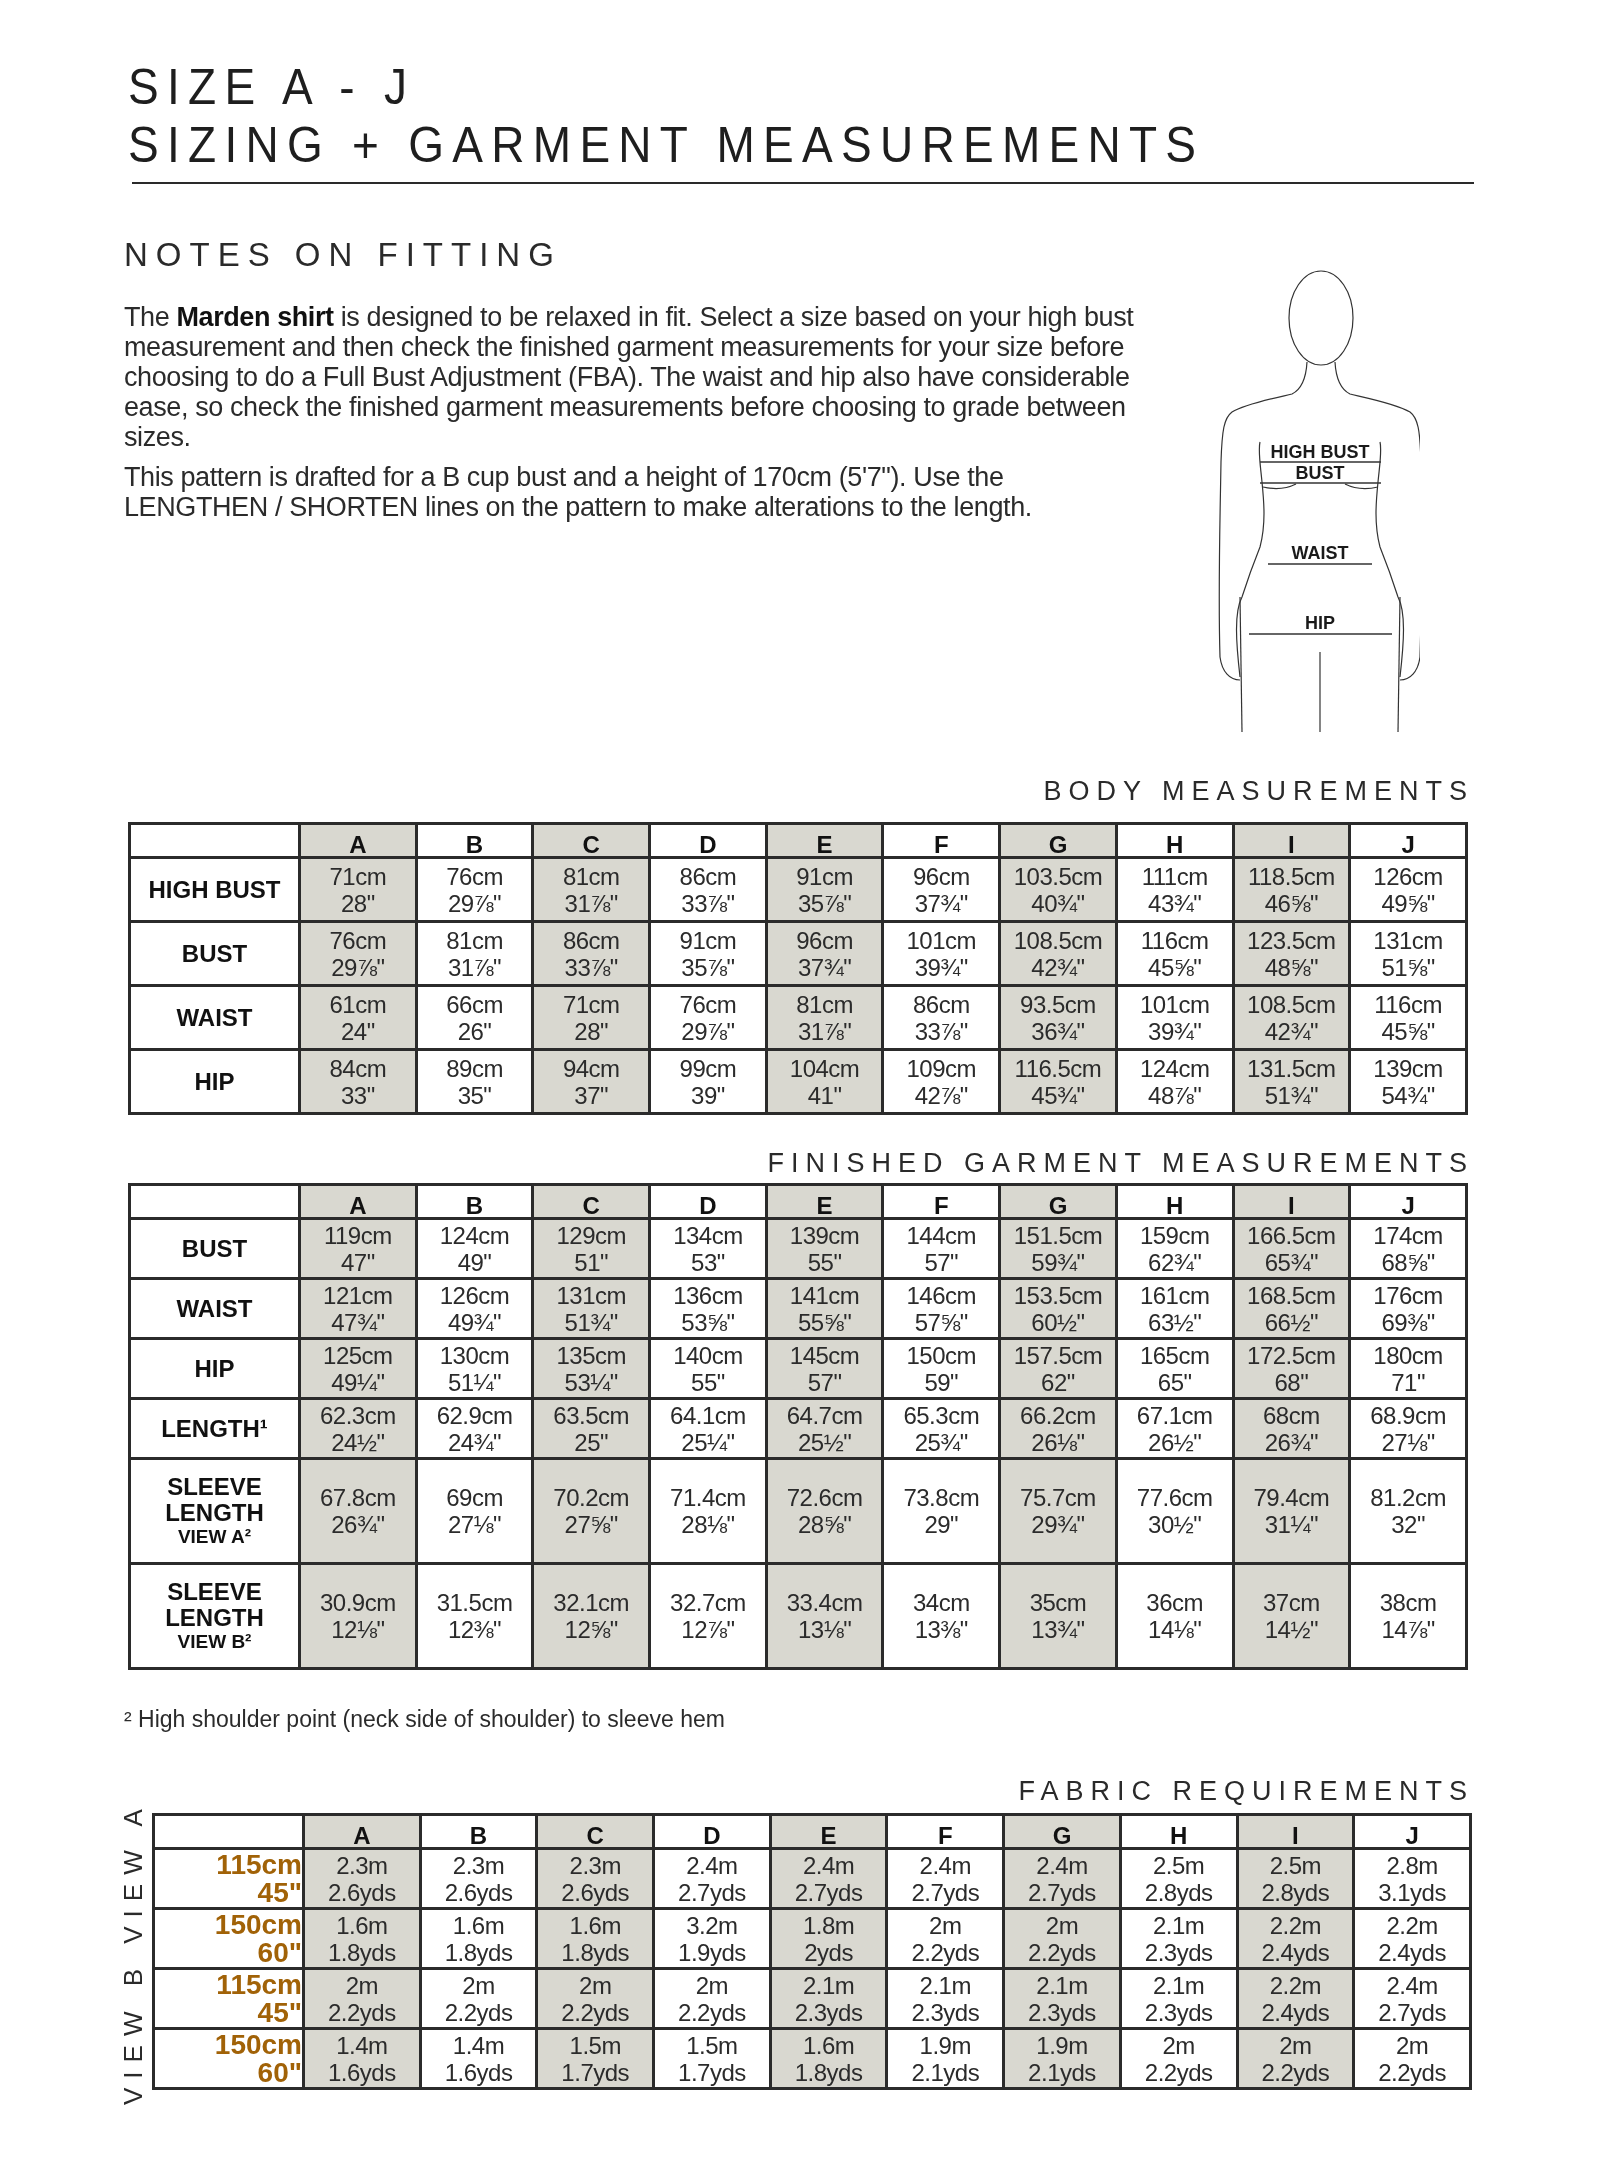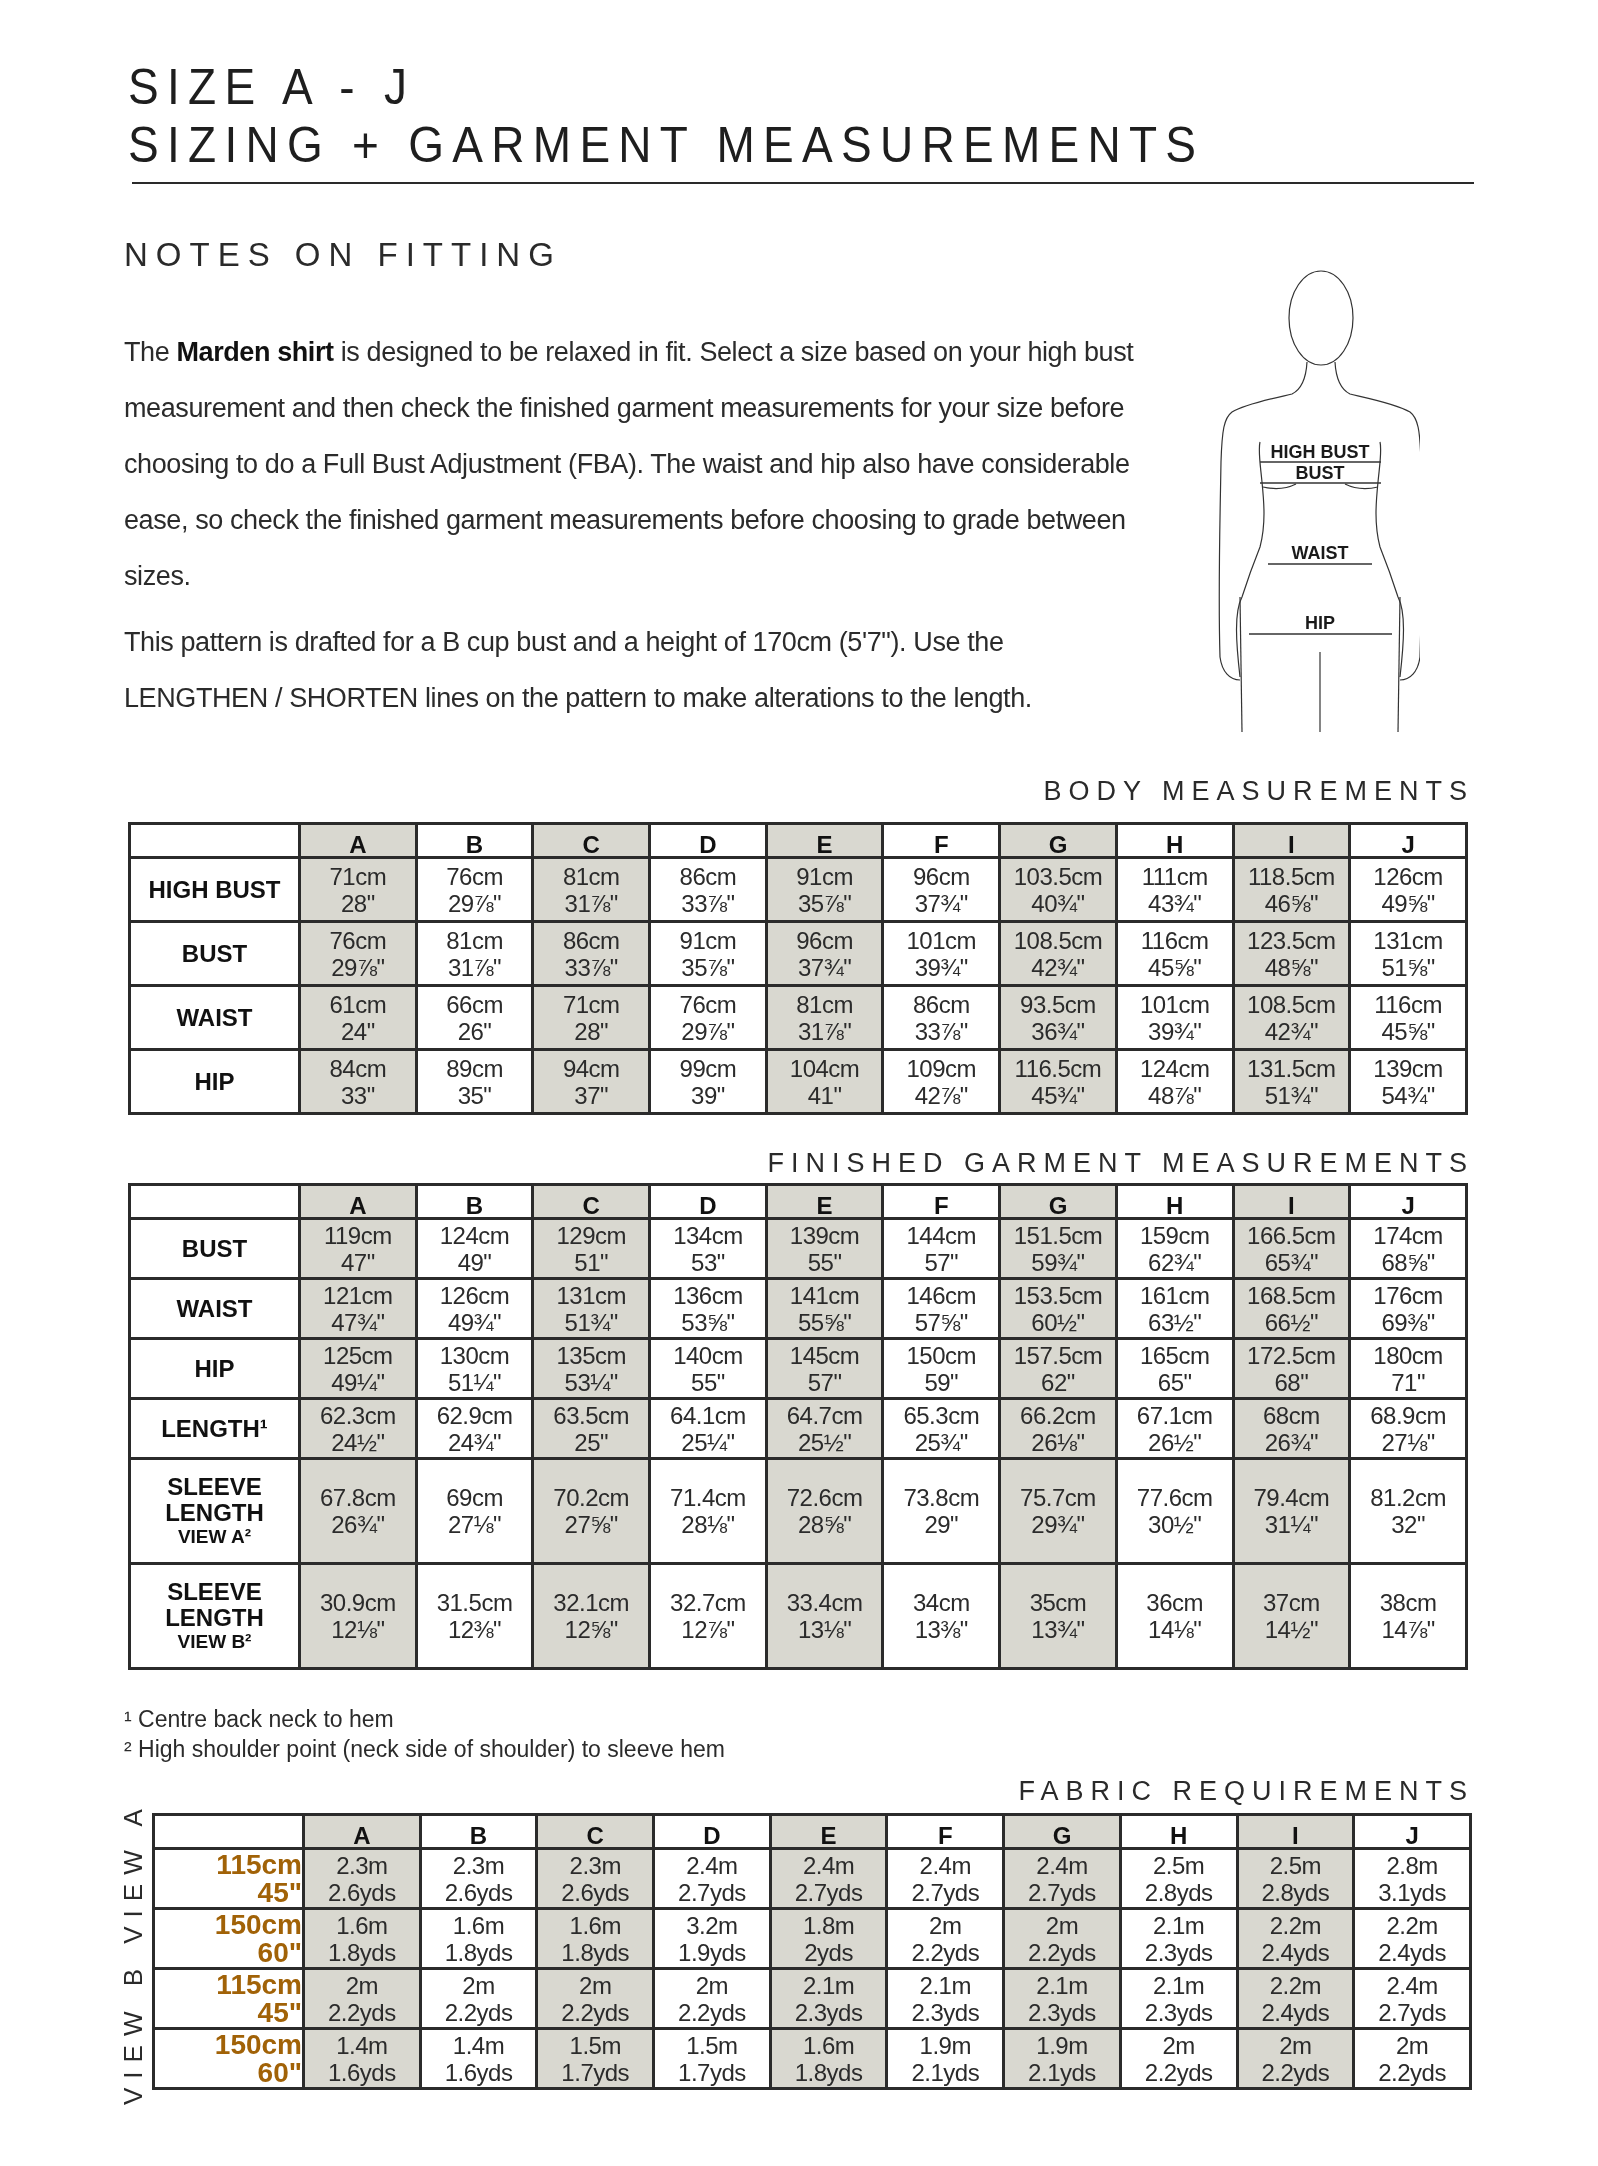--- a/index.html
+++ b/index.html
@@ -7,22 +7,22 @@
          font-family: "Liberation Sans", sans-serif; color: #231f20; }
 
   .title { position: absolute; left: 128px; top: 58px; font-size: 50px; line-height: 58px;
            letter-spacing: 9px; font-weight: normal; color: #1e1e1e; margin: 0;
            transform: scaleX(0.92); transform-origin: left top; }
   .title-rule { position: absolute; left: 132px; top: 182px; width: 1342px; height: 2px; background: #2a2a2a; }
 
   .section-h { position: absolute; font-size: 33px; letter-spacing: 8px; color: #2a2a2a; margin: 0; font-weight: normal; }
   .notes-h { left: 124px; top: 236px; }
 
-  .notes-body { position: absolute; left: 124px; top: 324px; width: 1020px; font-size: 27px;
-                line-height: 56px; color: #2b2b2b; letter-spacing: -0.4px; }
+  .notes-body { position: absolute; left: 124px; top: 302px; width: 1020px; font-size: 27px;
+                line-height: 30px; color: #2b2b2b; letter-spacing: -0.4px; }
   .notes-body p { margin: 0 0 10px 0; }
   .notes-body b { font-weight: bold; color: #111; }
 
   .figure { position: absolute; left: 1200px; top: 262px; width: 220px; height: 470px; }
   .fig-label { font-family: "Liberation Sans", sans-serif; font-weight: bold; font-size: 18px; fill: #1a1a1a; }
 
   .tbl-title { position: absolute; right: 124px; font-size: 27px; letter-spacing: 7px; color: #2a2a2a; font-weight: normal; margin: 0; }
 
   table.grid { position: absolute; border-collapse: collapse; table-layout: fixed; }
   table.grid td, table.grid th { border: 3px solid #2b2b2b; text-align: center; padding: 0; overflow: hidden; }
@@ -567,21 +567,20 @@
         </td>
         <td class="val">
           <div>38cm</div>
           <div>14⅞"</div>
         </td>
       </tr>
     </tbody>
 </table>
 
 <div class="footnotes">
-  <div>¹ Centre back neck to hem</div>
   <div>² High shoulder point (neck side of shoulder) to sleeve hem</div>
 </div>
 
 <h3 class="tbl-title" style="top:1776px;">FABRIC REQUIREMENTS</h3>
 <div class="vlabel">VIEW B   VIEW A</div>
 <table class="grid" id="fabric-table">
   <colgroup>
       <col style="width:150px">
     </colgroup>
   <thead>

